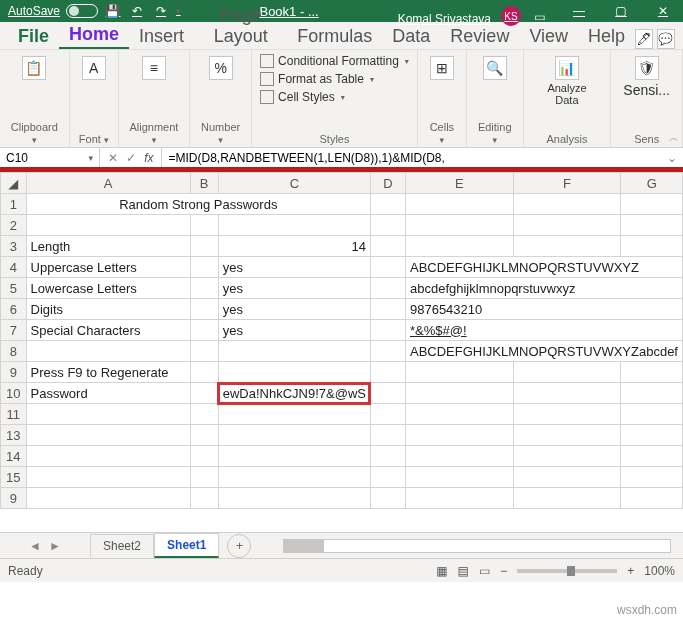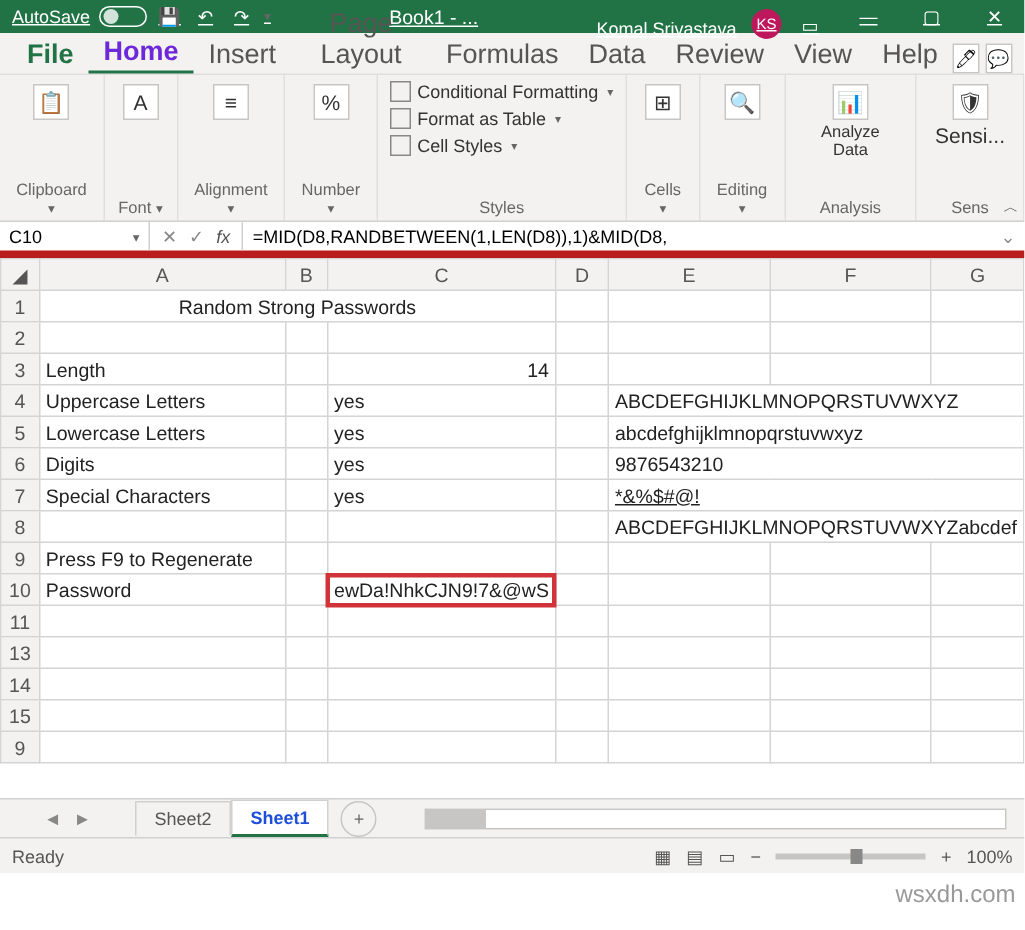--- a/index.html
+++ b/index.html
@@ -45,21 +45,21 @@
 .sheet-nav { width:90px; display:flex; justify-content:center; gap:8px; color:#888;}
 .sheet-tab { padding:4px 12px; border:1px solid #d0d0d0; border-bottom:none; background:#f3f2f1; color:#555;}
 .sheet-tab.active { background:#fff; color:#1d4ed8; font-weight:700; border-bottom:2px solid #217346;}
 .add-sheet { width:24px; height:24px; border:1px solid #c8c6c4; border-radius:50%; display:flex; align-items:center; justify-content:center; margin-left:8px; color:#666;}
 .hscroll { flex:1; margin:0 12px; height:14px; border:1px solid #c8c6c4; background:#fff; position:relative;}
 .hscroll::after{content:"";position:absolute;left:0;top:0;width:40px;height:100%;background:#c8c6c4;}
 .status { height:24px; background:#f3f2f1; border-top:1px solid #d0d0d0; display:flex; align-items:center; justify-content:space-between; padding:0 8px; font-size:12px; color:#555;}
 .status .views { display:flex; gap:10px; align-items:center;}
 .zoom-slider { width:100px; height:4px; background:#c8c6c4; position:relative;}
 .zoom-slider::after{content:"";position:absolute;left:50%;top:-3px;width:8px;height:10px;background:#888;}
-.watermark { position:absolute; right:6px; bottom:14px; font-size:16px; color:#999;}
+.watermark { position:absolute; right:6px; bottom:3px; font-size:12px; color:#999;}
 .carrot{font-size:9px;color:#666;}
 .spacer{flex:1;}
 .share-btn{width:24px;height:20px;border:1px solid #c8c6c4;background:#fff;display:flex;align-items:center;justify-content:center;margin-left:auto;}
 </style>
 </head>
 <body>
 
 <div class="titlebar">
   <div class="left">
     <span>AutoSave</span>

